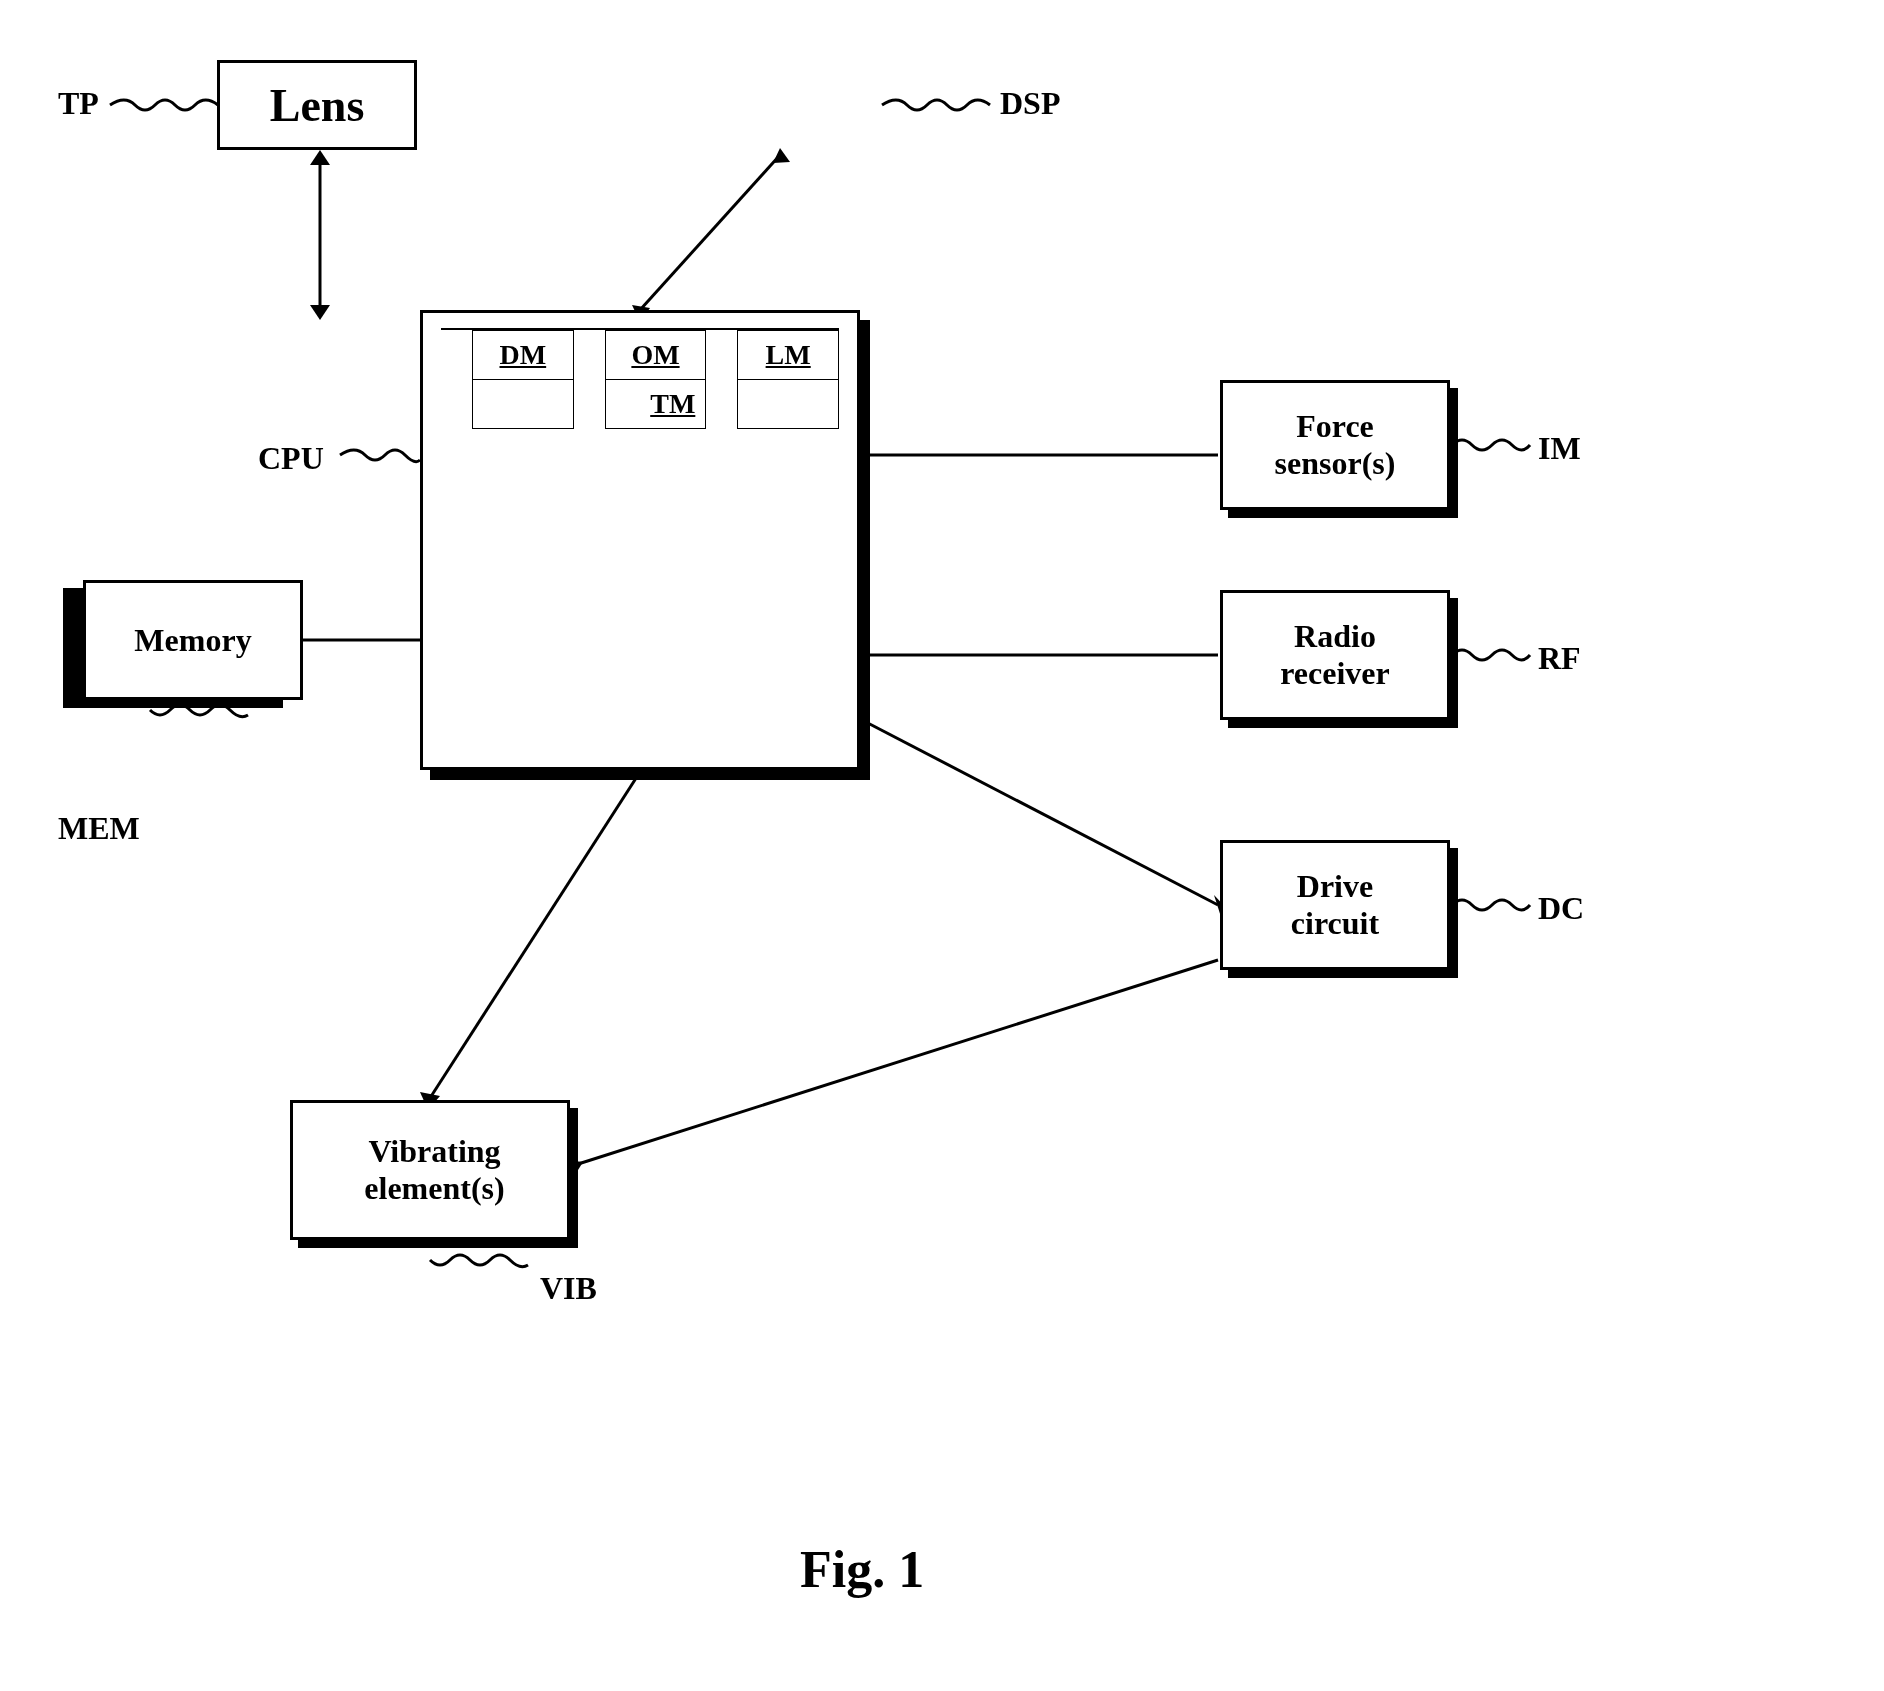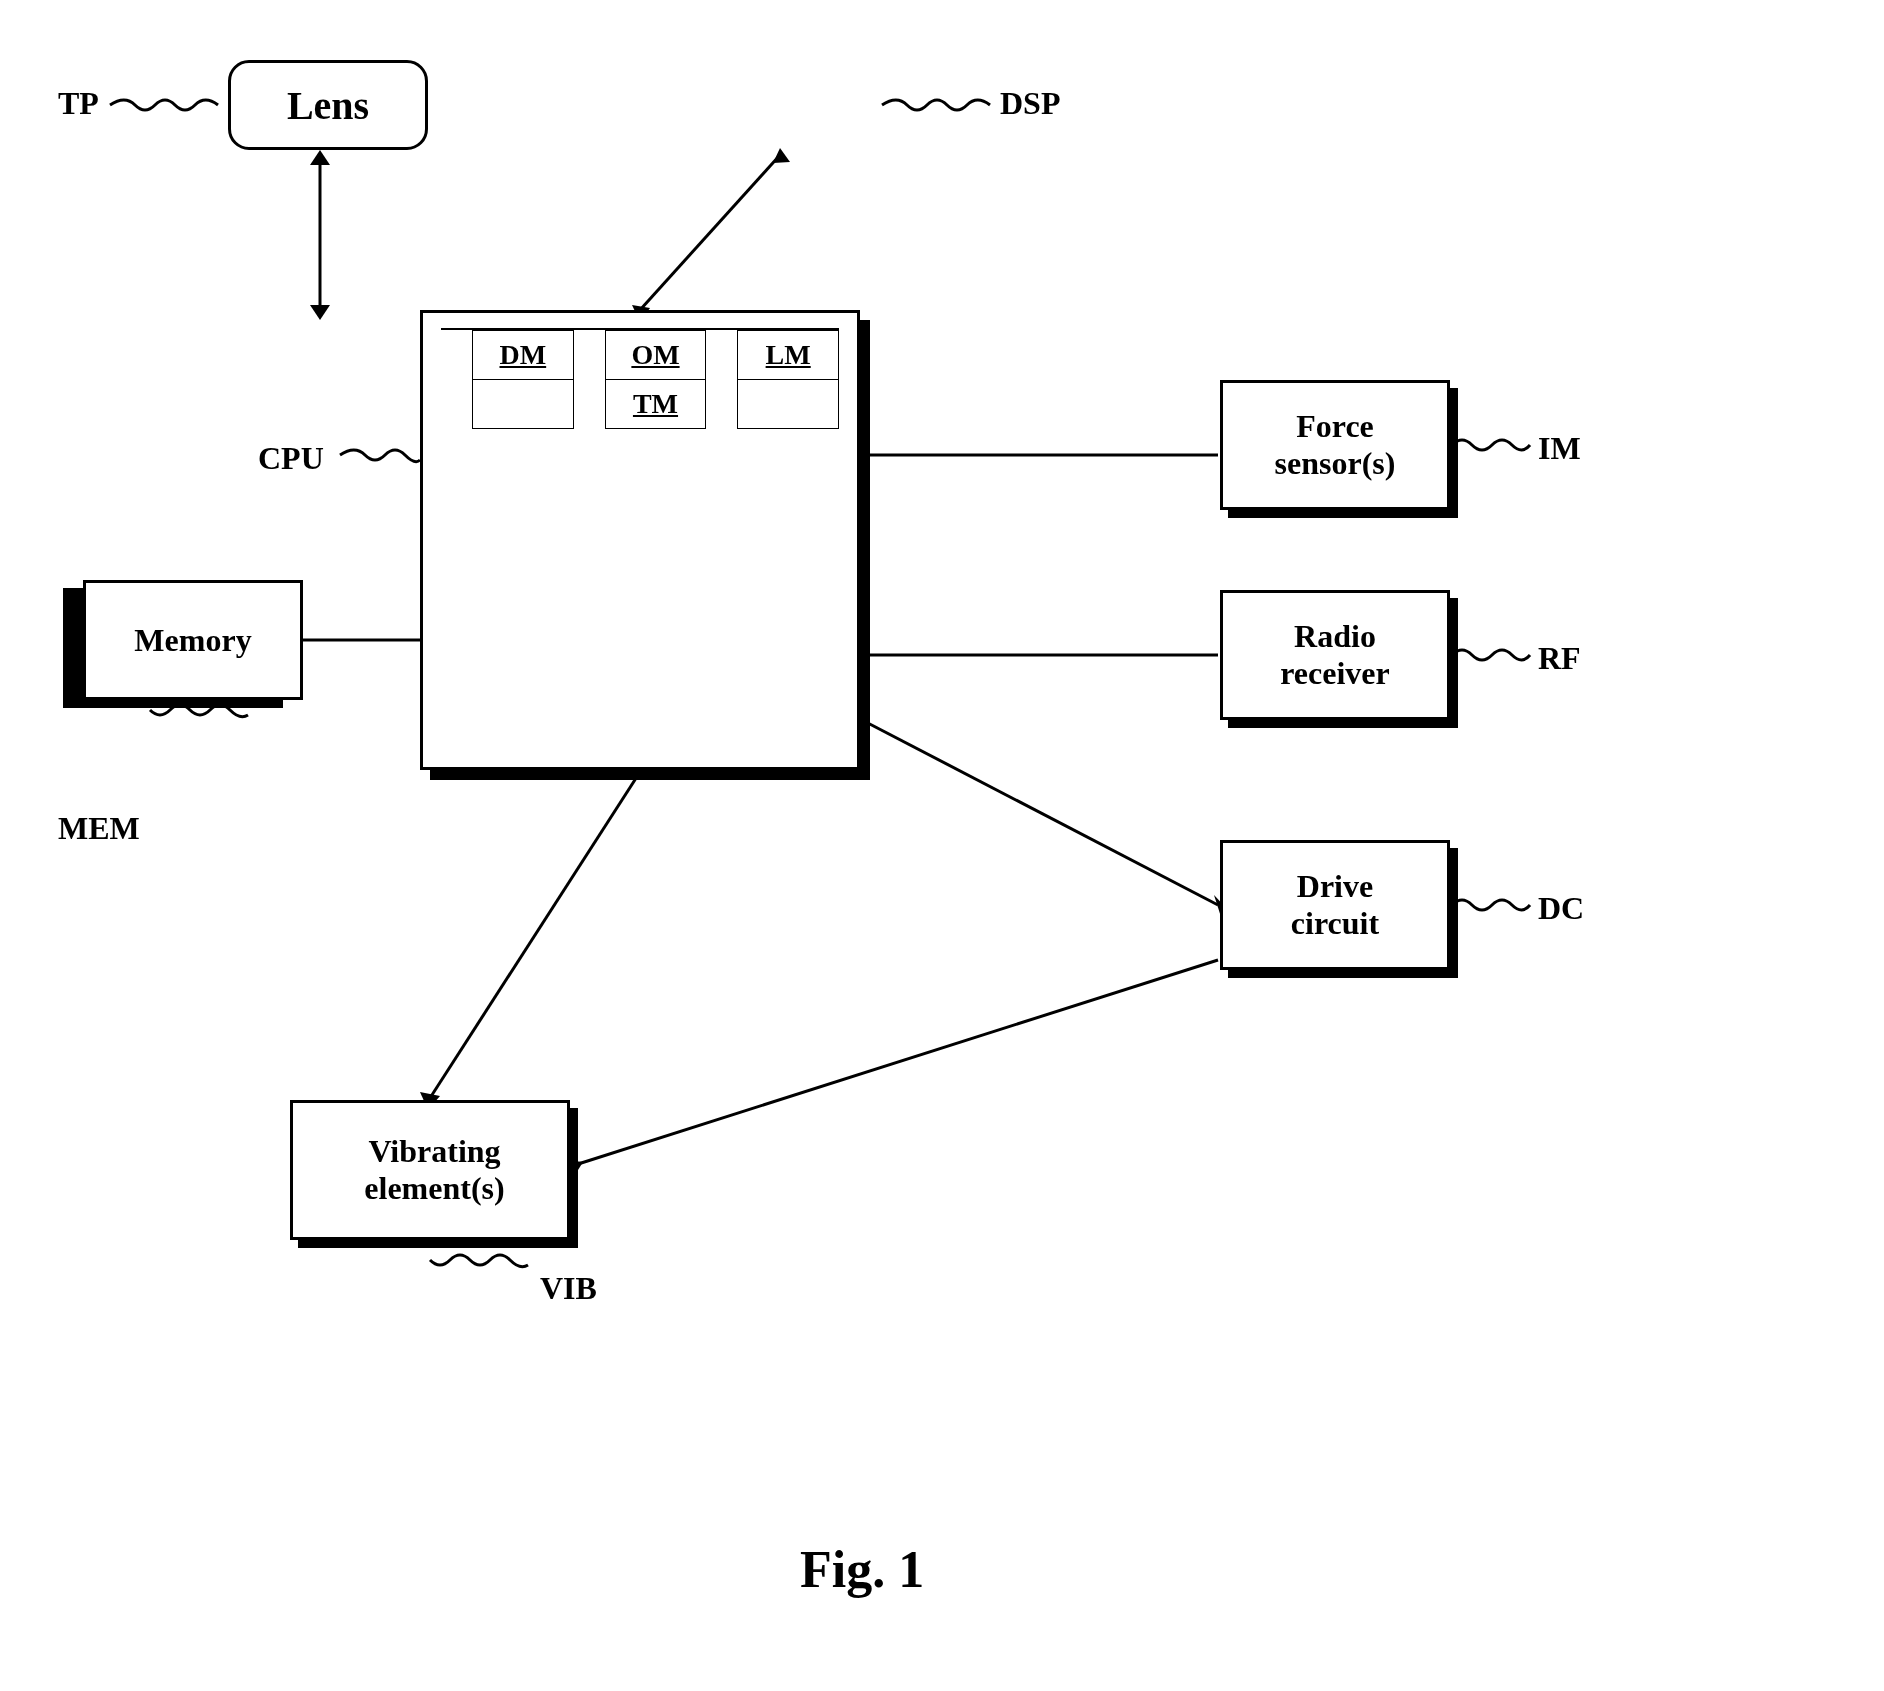--- a/index.html
+++ b/index.html
@@ -27,26 +27,25 @@
       display: flex;
       align-items: center;
       justify-content: center;
       text-align: center;
       font-size: 32px;
       font-weight: bold;
     }
 
     
     .lens-box {
-      left: 228px;
+      left: 217px;
       top: 60px;
       width: 200px;
       height: 90px;
-      font-size: 40px;
-      border-radius: 21px;
+      font-size: 46px;
     }
 
     
     .display-box {
       left: 680px;
       top: 60px;
       width: 200px;
       height: 90px;
       font-size: 36px;
     }
@@ -285,21 +284,21 @@
 
 
   <div class="cpu-box-shadow"></div>
 
   <div class="box cpu-box">
     <div class="cpu-grid">
       <div class="cpu-cell"><span style="text-decoration:underline">DM</span></div>
       <div class="cpu-cell"><span style="text-decoration:underline">OM</span></div>
       <div class="cpu-cell"><span style="text-decoration:underline">LM</span></div>
       <div class="cpu-cell" style="grid-column:1/2; border-top:none;"></div>
-      <div class="cpu-cell" style="grid-column:2/3; border-top:none;"><span style="text-decoration:underline">TM</span></div>
+      <div class="cpu-cell" style="grid-column:2/3; border-top:none;text-align:right;"><span style="text-decoration:underline">TM</span></div>
       <div class="cpu-cell" style="grid-column:3/4; border-top:none;"></div>
     </div>
   </div>
 
   <div class="memory-box-shadow"></div>
 
   <div class="box memory-box" style="z-index:1;">
     <span>Memory</span>
   </div>
 

